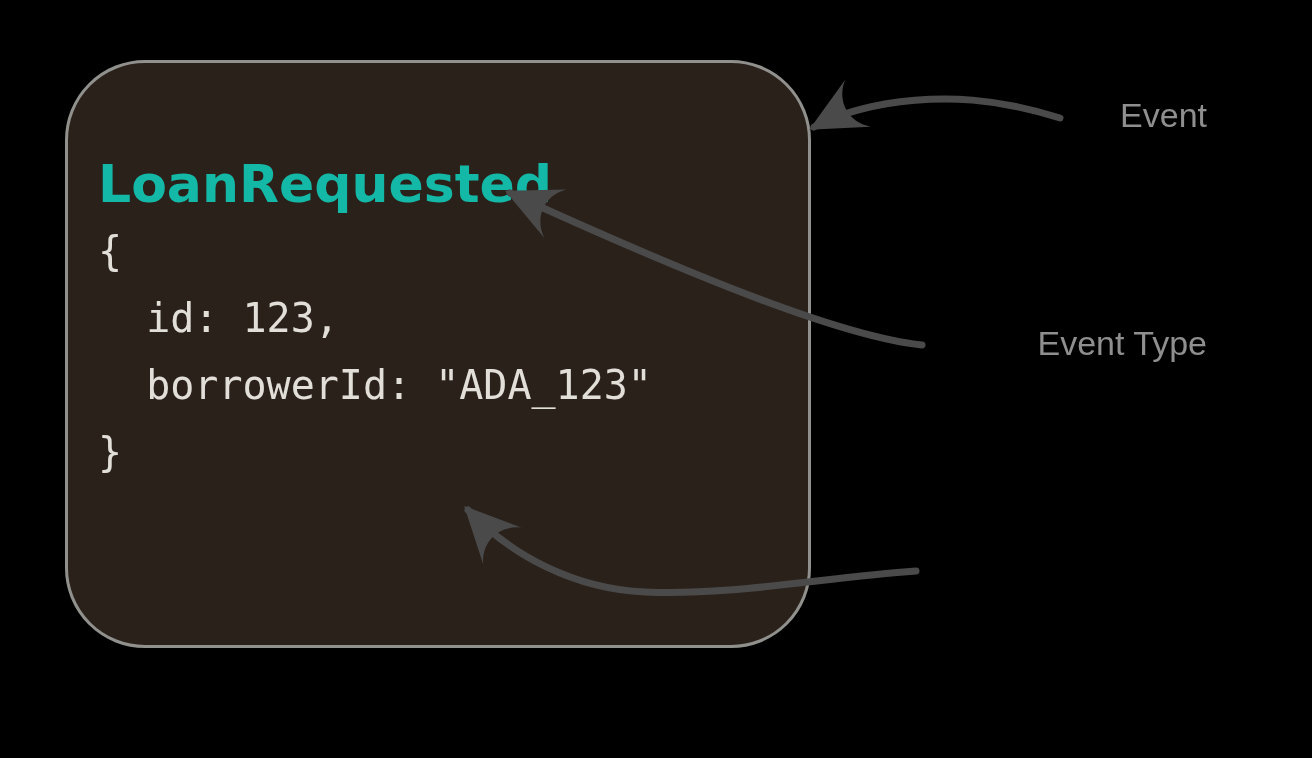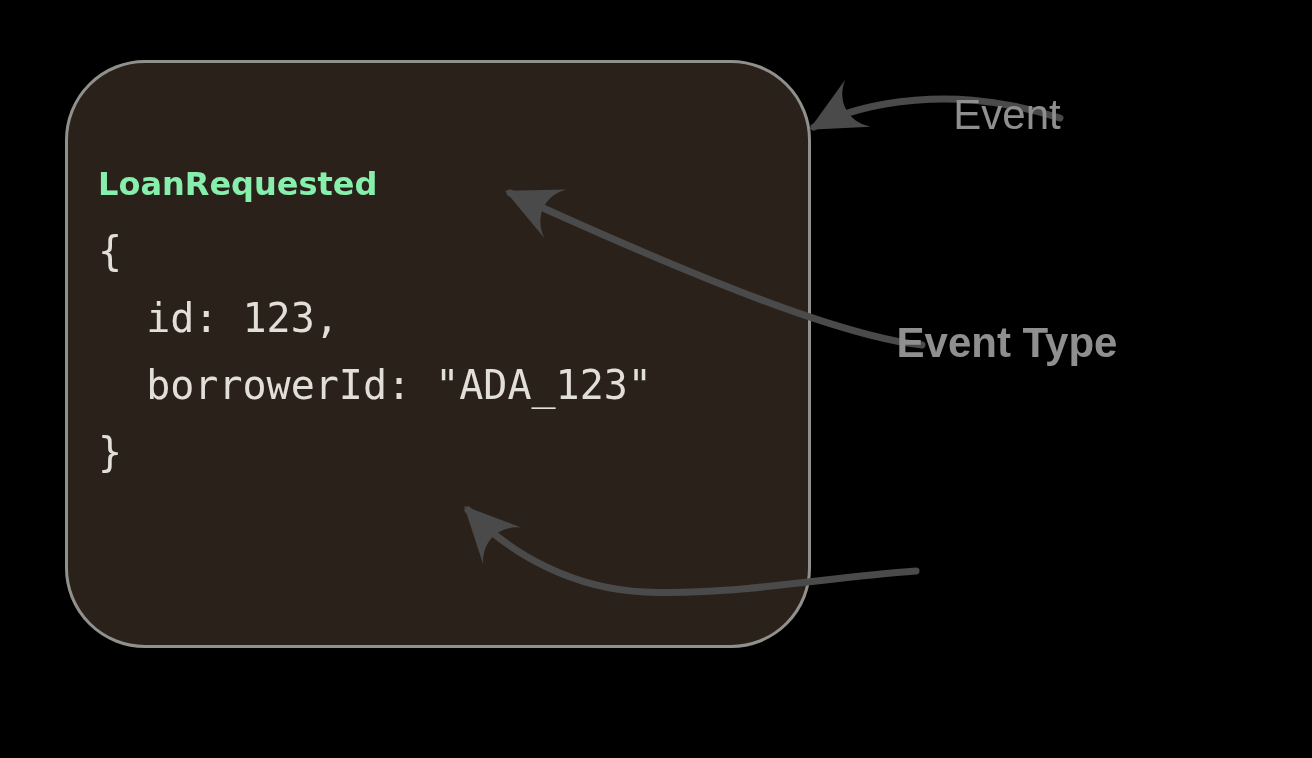--- a/index.html
+++ b/index.html
@@ -25,23 +25,23 @@
     background: #2b211b;
     border: 3px solid #90908c;
     border-radius: 80px;
   }
   .code {
     padding: 88px 0 0 30px;
   }
   .code-title {
     font-family: "DejaVu Sans", sans-serif;
     font-weight: bold;
-    font-size: 32px;
+    font-size: 52px;
     line-height: 67px;
-    color: #86efac;
+    color: #14b8a6;
     white-space: pre;
   }
   .code-line {
     font-family: "DejaVu Sans Mono", monospace;
     font-size: 40px;
     line-height: 67px;
     color: #e2ded8;
     white-space: pre;
   }
   .arrow-svg {
@@ -53,28 +53,28 @@
   .arrow {
     fill: none;
     stroke: #4a4a4a;
     stroke-width: 7;
     stroke-linecap: round;
   }
   .label {
     position: absolute;
     right: 105px;
     width: 400px;
-    text-align: center;
-    font-size: 42px;
+    text-align: right;
+    font-size: 34px;
     line-height: 54px;
     color: #8f8f8f;
     white-space: nowrap;
   }
   .label-event      { top: 88px; }
-  .label-event-type { top: 316px; font-weight: bold; }
+  .label-event-type { top: 316px; }
   .label-event-body { top: 540px; }
 </style>
 </head>
 <body>
 
 <div class="canvas">
 
   <div class="event-box">
     <div class="code">
       <div class="code-title">LoanRequested</div>

